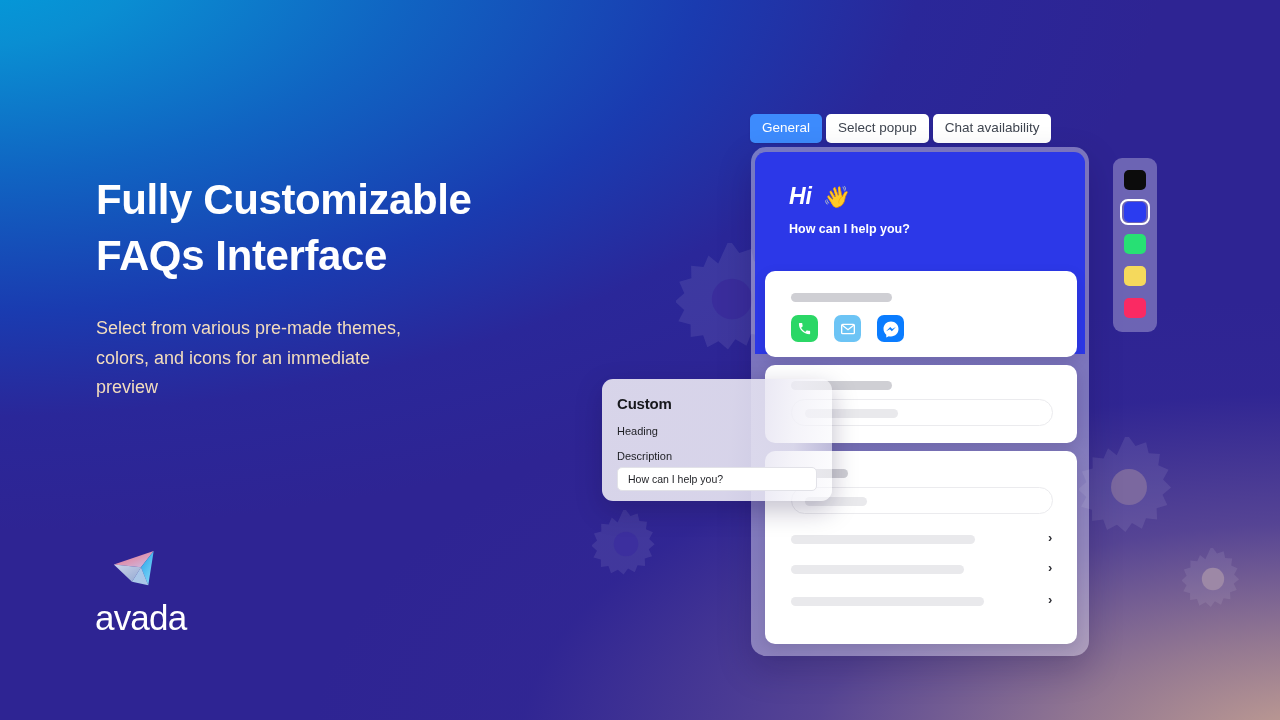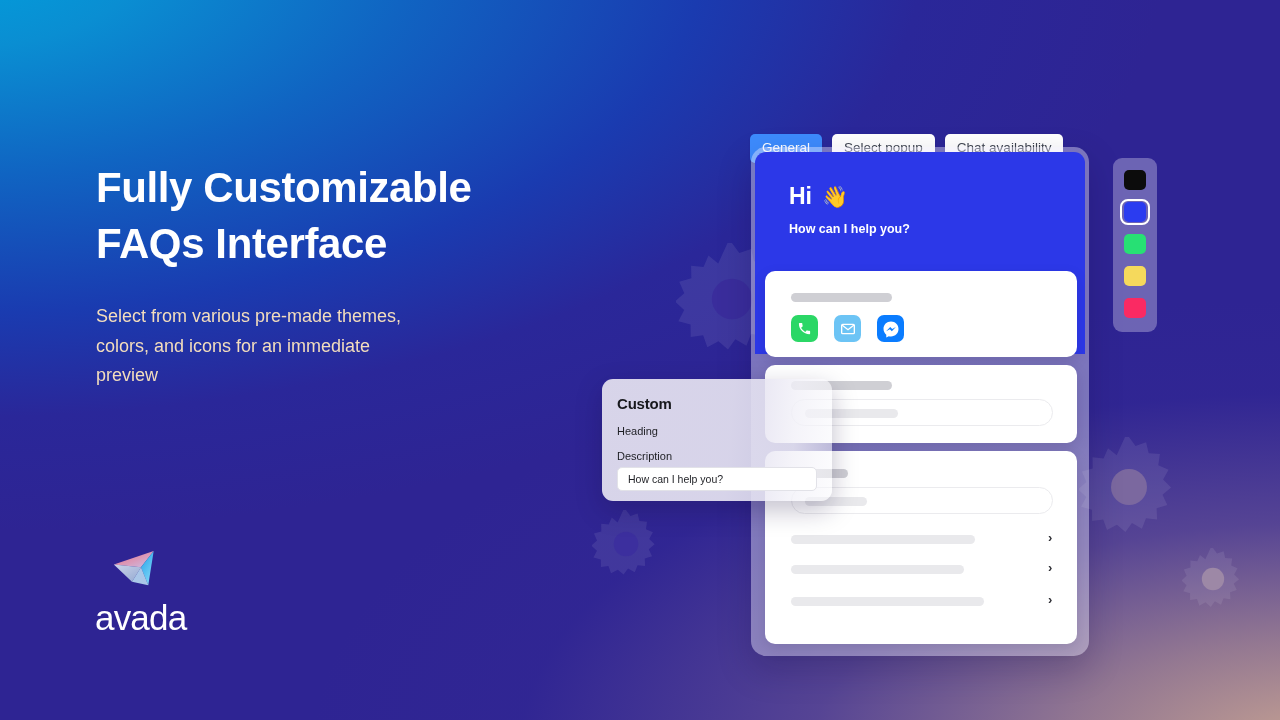--- a/index.html
+++ b/index.html
@@ -18,34 +18,34 @@
   .gear svg { display: block; }
   #gear-a { left: 676px; top: 243px; }
   #gear-b { left: 592px; top: 510px; }
   #gear-c { left: 1079px; top: 437px; }
   #gear-d { left: 1182px; top: 548px; }
 
   
   .left-copy { position: absolute; left: 96px; top: 160px; width: 470px; }
   .headline {
     font-size: 42px; line-height: 56px; font-weight: 700; color: #ffffff;
-    letter-spacing: -0.4px; white-space: pre-line;
+    letter-spacing: -0.4px; white-space: pre-line; margin-top: 12px;
   }
   .subcopy {
     margin-top: 30px; font-size: 18px; line-height: 29.5px;
     color: #f3ddbd; font-weight: 400; white-space: pre-line;
   }
 
   
   .logo-wrap { position: absolute; left: 95px; top: 547px; display: flex; align-items: center; gap: 9px; flex-direction: column; }
   .logo-mark { width: 58px; height: 44px; }
   .logo-text { font-size: 35px; font-weight: 500; color: #fff; letter-spacing: -0.8px; line-height: 1; }
 
   
-  .tabs { position: absolute; left: 750px; top: 114px; display: flex; gap: 10px; margin-top: 20px; }
+  .tabs { position: absolute; left: 750px; top: 114px; display: flex; gap: 4px; }
   .tab {
     background: #ffffff; color: #3f4550; font-size: 13.5px; line-height: 1;
     padding: 7px 12px 8px; border-radius: 5px; border: none; cursor: pointer;
     font-family: inherit; box-shadow: 0 1px 2px rgba(0,0,0,0.10);
   }
   .tab.active { background: #3d8bfd; color: #ffffff; }
 
   
   .widget-frame {
     position: absolute; left: 751px; top: 147px; width: 338px; height: 509px;
@@ -58,21 +58,21 @@
   .wh-header {
     position: absolute; left: 0; top: 0; width: 330px; height: 202px;
     background: #2c38e8; border-radius: 11px 11px 0 0; overflow: hidden;
   }
   .wh-header::after {
     content: ""; position: absolute; left: -12%; bottom: -72px; width: 124%; height: 130px;
     background: #2c38e8; border-radius: 50%;
   }
   .wh-hi {
     position: absolute; left: 34px; top: 33px; color: #fff;
-    font-size: 23px; font-weight: 700; line-height: 1; display: flex; align-items: center; gap: 10px;
+    font-size: 23px; font-weight: 700; line-height: 1; display: flex; align-items: center; gap: 10px; font-style: italic;
   }
   .wh-hi .wave { font-size: 21px; }
   .wh-sub { position: absolute; left: 34px; top: 70px; color: #fff; font-size: 12.5px; font-weight: 700; }
 
   .card {
     position: absolute; background: #fff; border-radius: 10px;
     box-shadow: 0 5px 14px rgba(30,20,70,0.14);
   }
   #card-contact { left: 10px; top: 119px; width: 312px; height: 86px; }
   #card-search  { left: 10px; top: 213px; width: 312px; height: 78px; }

